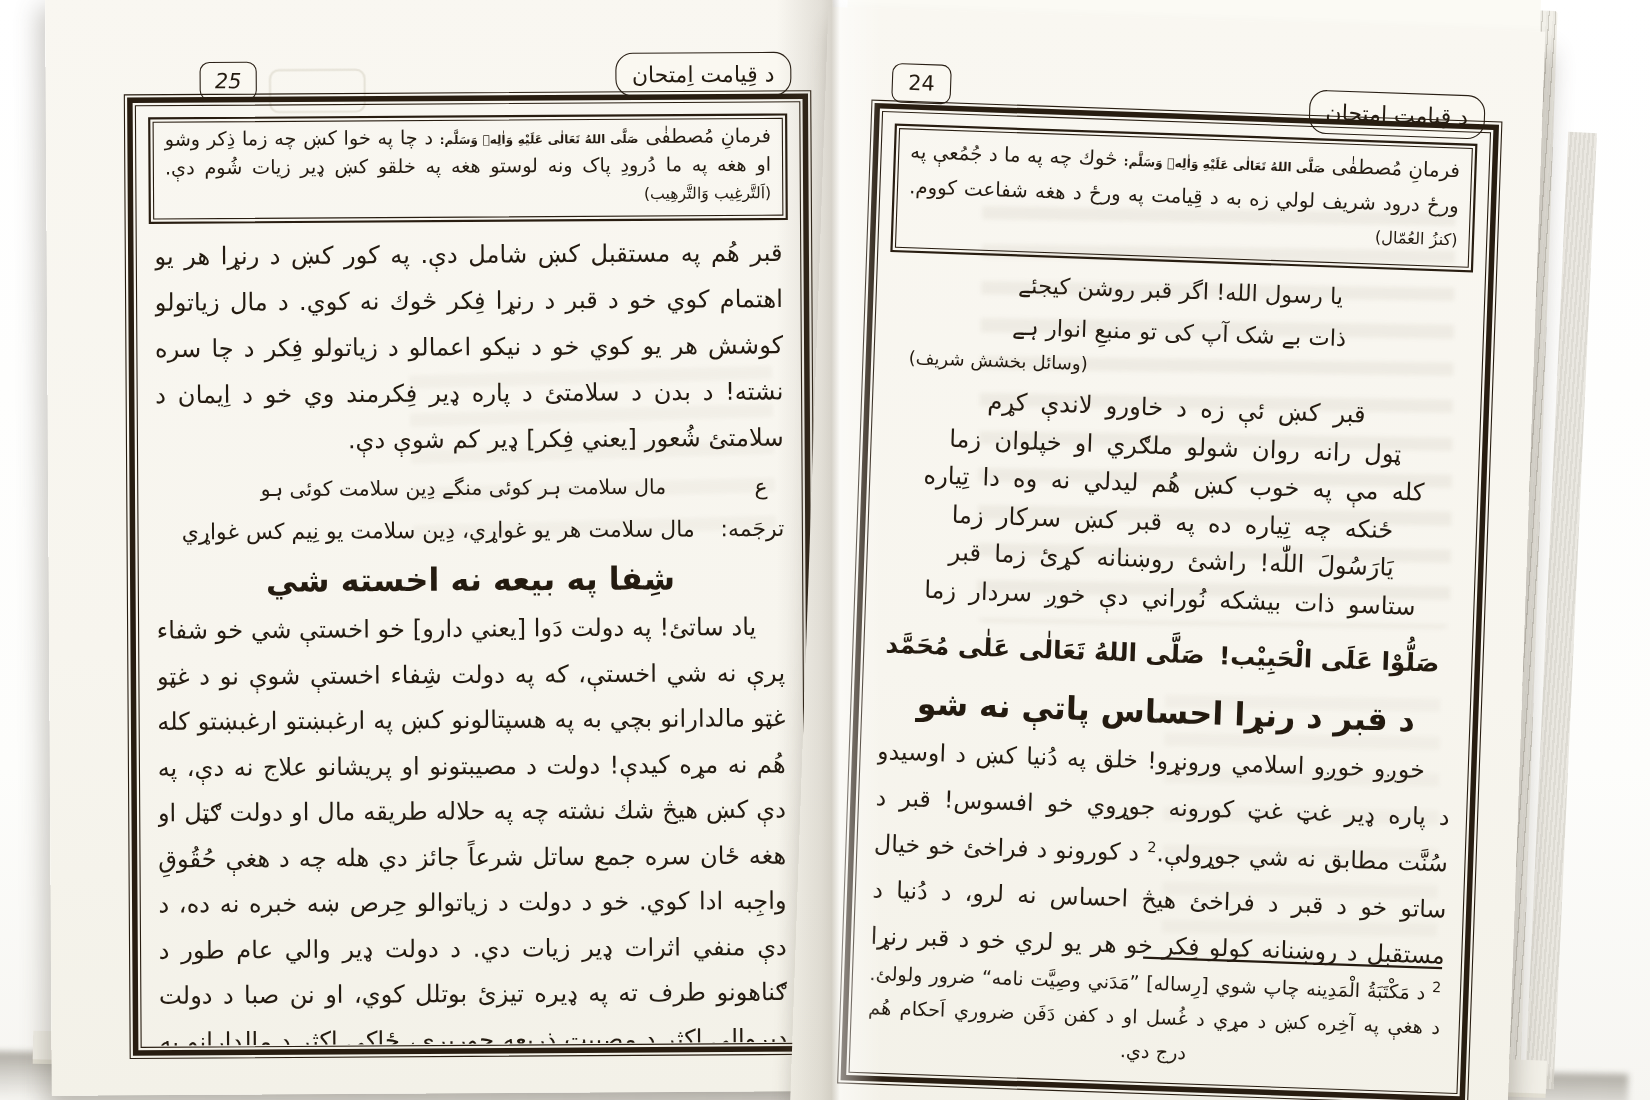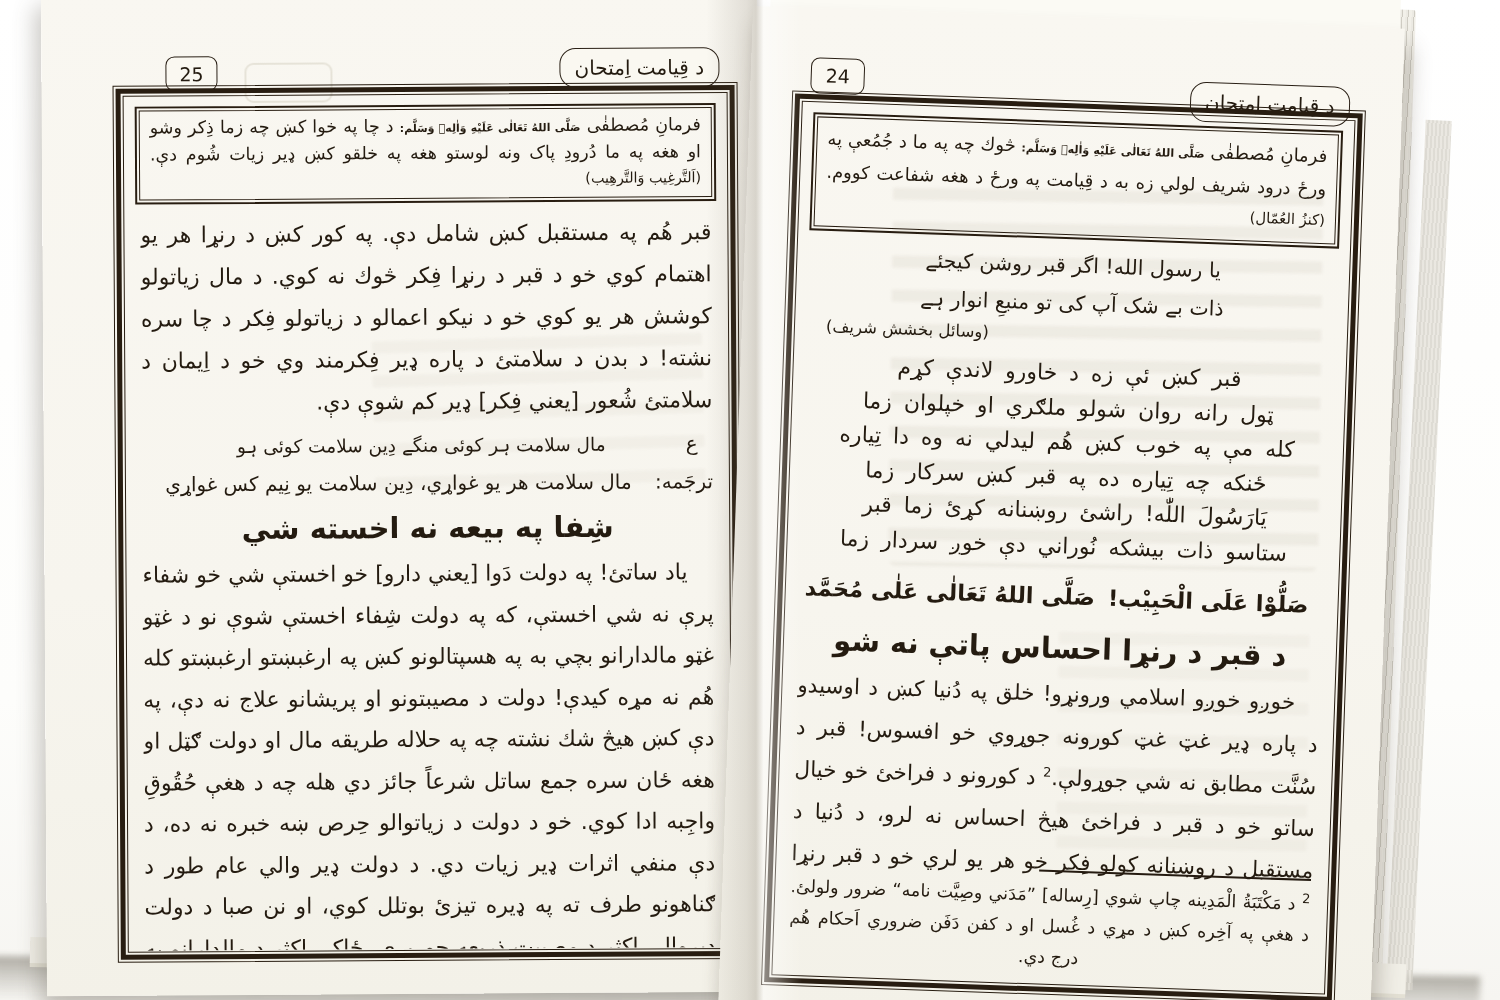--- a/index.html
+++ b/index.html
@@ -17,21 +17,21 @@
 
   
   .page{position:absolute;background:linear-gradient(180deg,#f9f7f1 0%,#f7f5ee 60%,#f3f1e8 100%);z-index:2;}
   .page-left{left:44px;top:-14px;width:716px;height:1008px;transform:rotate(-.35deg);box-shadow:-6px 18px 22px rgba(80,72,58,.30);}
   .page-right{left:750px;top:6px;width:652px;height:1000px;transform:rotate(2deg);transform-origin:0 90px;box-shadow:6px 18px 22px rgba(80,72,58,.32);}
   .gutter-shadow{position:absolute;left:706px;top:-4px;width:96px;height:1010px;background:linear-gradient(90deg,rgba(0,0,0,0) 0%,rgba(110,100,84,.16) 42%,rgba(110,100,84,.24) 52%,rgba(255,255,255,.5) 60%,rgba(0,0,0,0) 100%);z-index:5;pointer-events:none;}
 
   
   .pagenum-box{position:absolute;display:flex;align-items:center;justify-content:center;border:1.7px solid #2a2016;border-radius:9px;background:#faf8f1;font-size:19px;}
   .runhead-box{position:absolute;display:flex;align-items:center;justify-content:center;border:1.7px solid #2a2016;border-radius:16px;background:#faf8f1;font-size:20px;padding:2px 14px;white-space:nowrap;}
-  .page-left .pagenum-box{left:124px;top:69px;width:50px;height:33px;}
+  .page-left .pagenum-box{left:140px;top:69px;width:50px;height:33px;font-style:italic;}
   .page-left .runhead-box{left:518px;top:63px;height:34px;}
   .page-right .pagenum-box{left:60px;top:49px;width:52px;height:34px;}
   .page-right .runhead-box{left:440px;top:60px;height:34px;}
   .ghost-box{position:absolute;left:203px;top:76px;width:84px;height:36px;border:2px solid #ddd9cc;border-radius:9px;opacity:.65;filter:blur(.6px);}
 
   
   .frame{position:absolute;border:5px solid #281d11;outline:1.4px solid #281d11;outline-offset:2px;}
   .frame::before{content:"";position:absolute;inset:2px;border:1.7px solid #281d11;pointer-events:none;}
   .page-left .frame{left:74px;top:101px;width:609px;height:861px;}
   .page-right .frame{left:45px;top:86px;width:558px;height:879px;}

